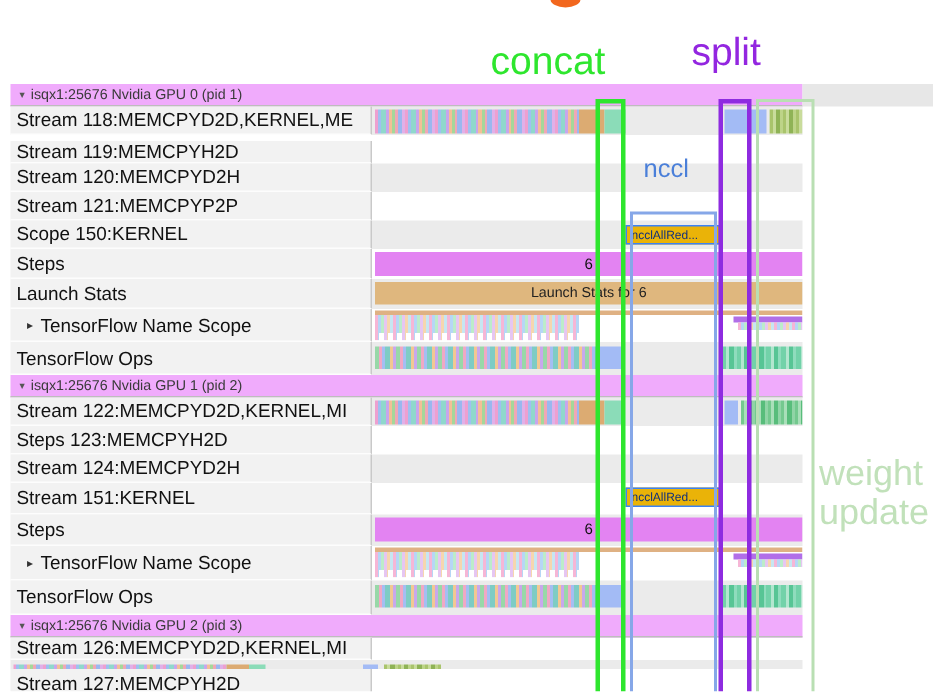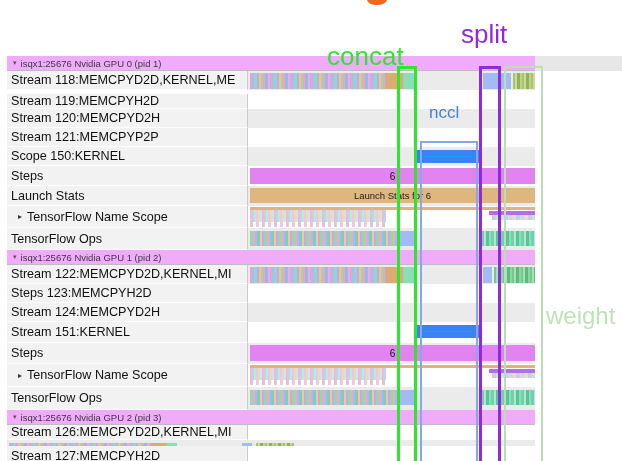--- a/index.html
+++ b/index.html
@@ -40,42 +40,43 @@
   .frill{-webkit-mask:repeating-linear-gradient(90deg,#000 0 3px,transparent 3px 6px);
          mask:repeating-linear-gradient(90deg,#000 0 3px,transparent 3px 6px);}
 
   .solid-orange{background:#dcab72;}
   .solid-teal{background:#8bdcb8;}
   .solid-blue{background:#a3bbf5;}
   .steps-bar{background:#e383f2;display:flex;align-items:center;justify-content:center;
              font-size:10px;color:#111;}
   .launch-bar{background:#dfb77e;display:flex;align-items:center;justify-content:center;
               font-size:9.5px;color:#222;}
-  .nccl-bar{background:#0ea5e9;border:6px solid #3b82f6;box-sizing:border-box;
+  .nccl-bar{background:#eab308;border:1px solid #3b82f6;box-sizing:border-box;
             font-size:8px;color:#10307c;line-height:11px;padding-left:3px;
             white-space:nowrap;overflow:hidden;}
   .tan-line{background:#dfb183;}
   .violet-bar{background:#b16ee8;}
 
   
   .ann-text{position:absolute;font-weight:400;z-index:9;}
   .ann-box{position:absolute;z-index:8;box-sizing:border-box;background:transparent;}
   #orange-frag{position:absolute;z-index:9;border-radius:50%;}
 </style>
 </head>
 <body>
 
 <div id="app">
 
   <div id="orange-frag" style="left:367px;top:-6px;width:20px;height:11px;background:#f2671e;"></div>
-  <div class="ann-text" style="left:327px;top:25px;font-size:26px;color:#2ee62e;margin-top:16px;">concat</div>
+  <div class="ann-text" style="left:327px;top:25px;font-size:26px;color:#2ee62e;">concat</div>
   <div class="ann-text" style="left:461px;top:19px;font-size:26px;color:#9326e0;">split</div>
   <div class="ann-text" style="left:429px;top:103px;font-size:17px;color:#4a7fd9;">nccl</div>
   <div class="ann-text" style="left:546px;top:303px;font-size:24px;line-height:26px;color:#c1e1ba;">
     <div>weight</div>
+    <div>update</div>
   </div>
 
   <div class="ann-box" style="left:397px;top:66px;width:20px;height:420px;border:3px solid #2ee62e;"></div>
   <div class="ann-box" style="left:479px;top:66px;width:22px;height:420px;border:3px solid #8e2be0;"></div>
   <div class="ann-box" style="left:420px;top:141px;width:58px;height:340px;border:2px solid #86a7e8;"></div>
   <div class="ann-box" style="left:504px;top:66px;width:39px;height:420px;border:2px solid #b9dfb3;"></div>
 
   <div id="table">
       <div class="sec-header">
         <span class="tri">▾</span>

